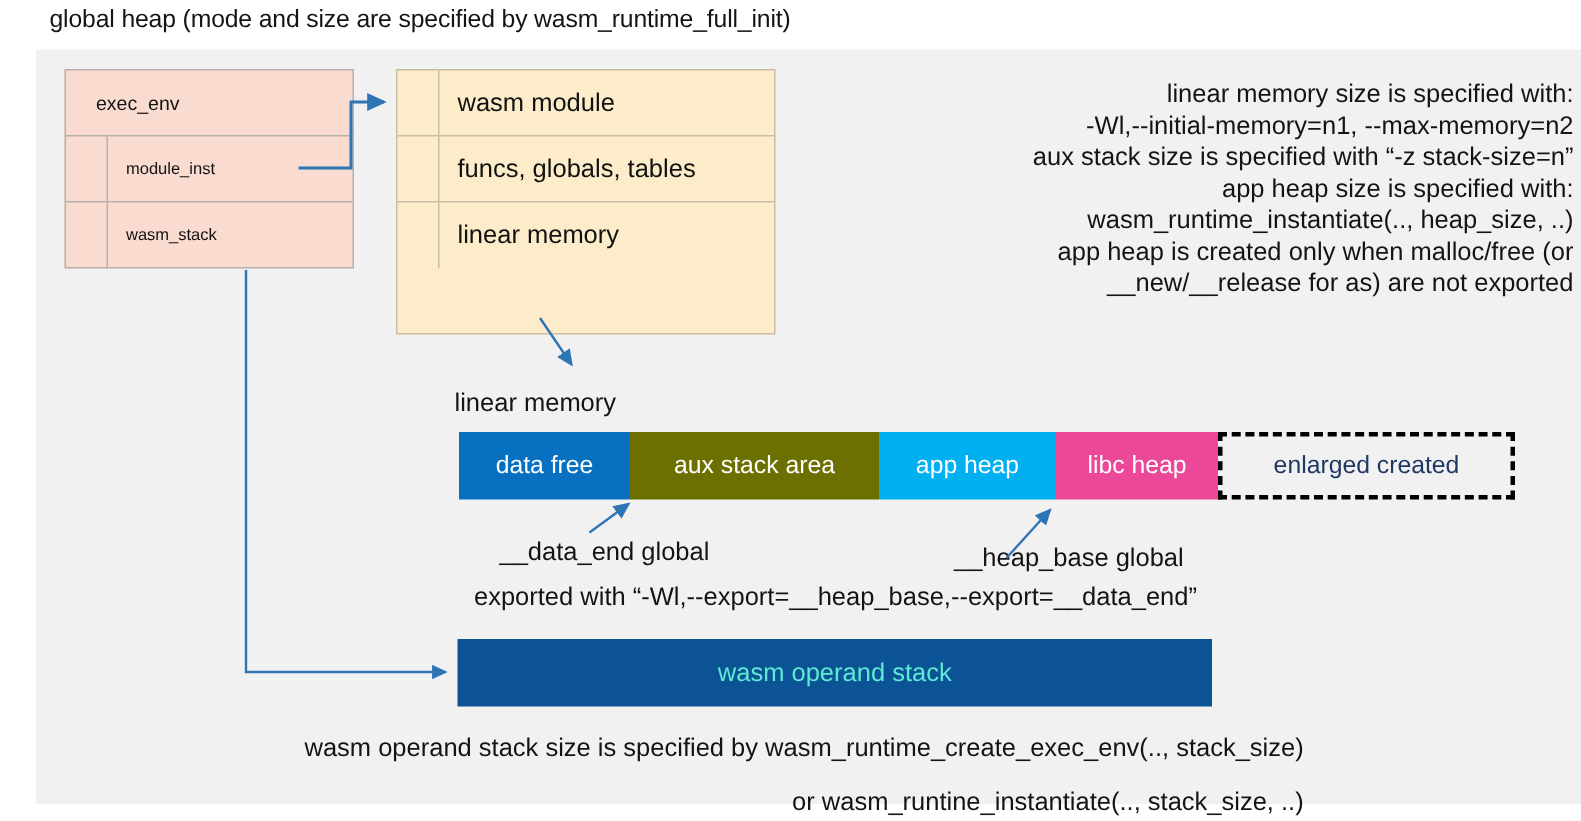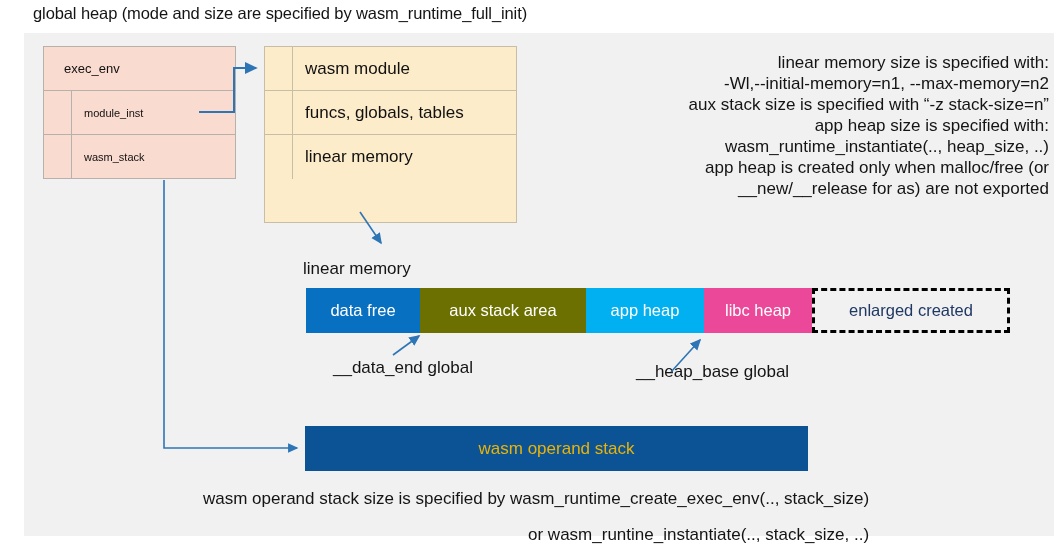--- a/index.html
+++ b/index.html
@@ -50,21 +50,21 @@
   #membar .seg.dashed{background:#f1f1f1;border:3px dashed #000000;color:#1f3864;}
 
   .cap{position:absolute;font-size:17px;color:#141414;white-space:nowrap;}
   #cap-dataend{left:317px;top:358px;}
   #cap-heapbase{left:598px;top:362px;margin-left:22px;}
   #cap-exported{left:300px;top:388px;}
 
   
   #opstack{position:absolute;left:289px;top:426px;width:503px;height:45px;
            background:#0b5394;display:flex;align-items:center;justify-content:center;
-           color:#eab308;font-size:17px;}
+           color:#5eead4;font-size:17px;}
   #opnote{position:absolute;left:187px;top:481px;font-size:17px;line-height:36px;
           white-space:pre;color:#141414;}
 
   svg.ovl{position:absolute;left:0;top:0;width:1054px;height:547px;
           pointer-events:none;}
 </style>
 </head>
 <body>
 
 <div class="canvas">
@@ -112,20 +112,21 @@
   <div id="membar">
       <div class="seg" style="width: 114px; background: rgb(8, 112, 192);">data free</div>
       <div class="seg" style="width: 166px; background: rgb(107, 112, 0);">aux stack area</div>
       <div class="seg" style="width: 118px; background: rgb(0, 176, 240);">app heap</div>
       <div class="seg" style="width: 108px; background: #ec4899;">libc heap</div>
       <div class="seg dashed" style="width: 198px; color: rgb(31, 56, 100);">enlarged created</div>
     </div>
 
   <div class="cap" id="cap-dataend">__data_end global</div>
   <div class="cap" id="cap-heapbase">__heap_base global</div>
+  <div class="cap" id="cap-exported">exported with “-Wl,--export=__heap_base,--export=__data_end”</div>
 
   <div id="opstack">wasm operand stack</div>
   <div id="opnote">wasm operand stack size is specified by wasm_runtime_create_exec_env(.., stack_size)
 or wasm_runtine_instantiate(.., stack_size, ..)</div>
 
   <svg class="ovl" viewBox="0 0 1054 547">
     <defs>
       <marker id="ah" markerWidth="7" markerHeight="7" refX="5.6" refY="3" orient="auto">
         <path d="M0,0 L6.5,3 L0,6 z" fill="#2e75b6"></path>
       </marker>

